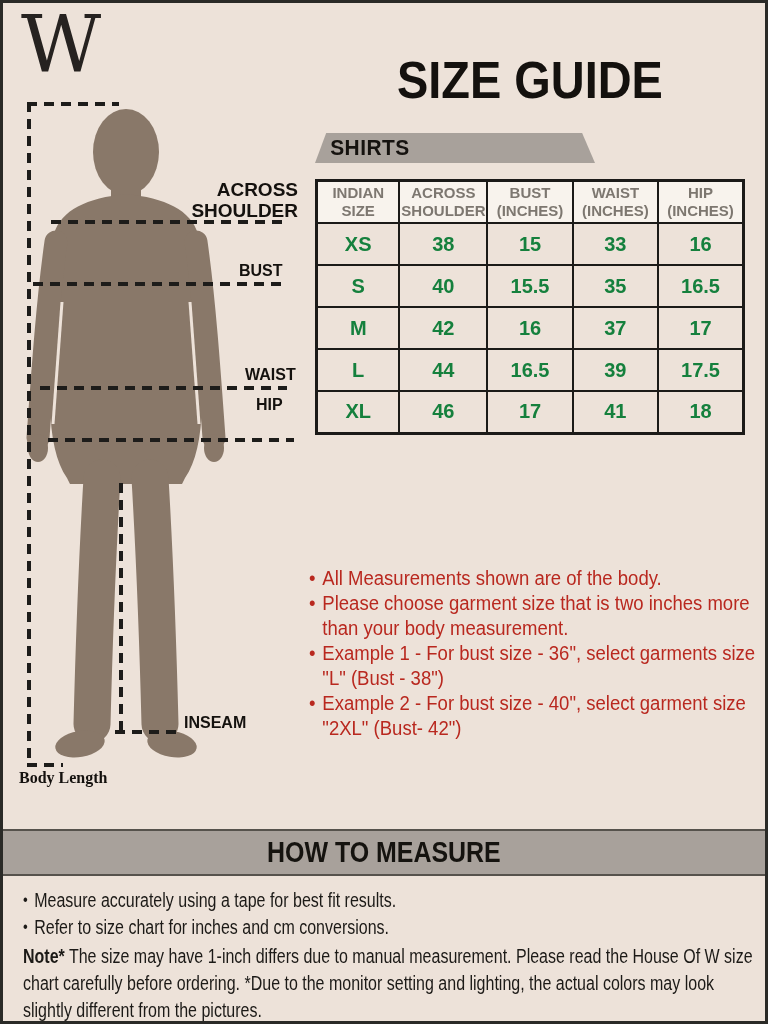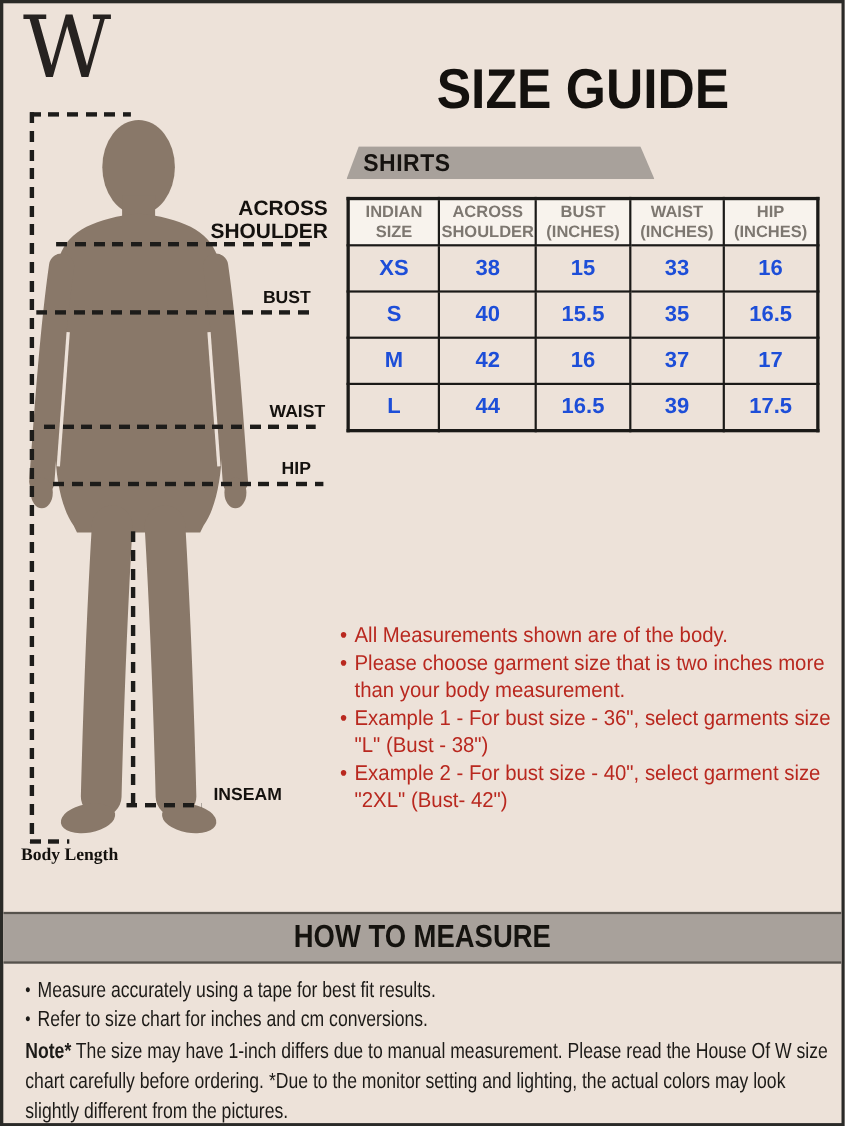--- a/index.html
+++ b/index.html
@@ -29,21 +29,21 @@
   
   .tab{position:absolute;left:312px;top:130px;width:280px;height:30px;background:var(--gray);
        clip-path:polygon(4% 0,95.4% 0,100% 100%,0 100%);display:flex;align-items:center;}
   .tab span{font-size:22px;font-weight:bold;color:#15120f;padding-left:16px;letter-spacing:.5px;
        transform:scaleX(.95);transform-origin:left center;}
   
   table.size{position:absolute;left:312px;top:176px;width:430px;border-collapse:collapse;
        border:3px solid #1b1a18;}
   table.size th{background:var(--hdr-bg);color:var(--hdr-txt);font-size:15px;line-height:18px;
        font-weight:bold;height:42px;border:2px solid #1b1a18;padding:2px 0;text-align:center;}
-  table.size td{font-size:20px;font-weight:bold;color:#1d4ed8;height:42px;border:2px solid #1b1a18;
+  table.size td{font-size:20px;font-weight:bold;color:#15803d;height:42px;border:2px solid #1b1a18;
        text-align:center;}
   
   .rednotes{position:absolute;left:306px;top:563px;width:472px;list-style:none;color:var(--red);
        font-size:19.5px;line-height:25px;transform:scaleX(.95);transform-origin:left top;}
   .rednotes li{position:relative;padding-left:14px;}
   .rednotes li::before{content:"\2022";position:absolute;left:0;top:0;}
   
   .banner{position:absolute;left:0;right:0;top:826px;height:47px;background:var(--gray);
        border-top:2px solid #56524c;border-bottom:2px solid #56524c;
        display:flex;align-items:center;justify-content:center;}
@@ -94,22 +94,22 @@
   <div class="hline" style="left:48px;top:217px;width:237px;"></div>
   <div class="hline" style="left:30px;top:279px;width:250px;"></div>
   <div class="hline" style="left:37px;top:383px;width:247px;"></div>
   <div class="hline" style="left:45px;top:435px;width:246px;"></div>
   <div class="vline" style="left:116px;top:480px;height:250px;"></div>
   <div class="hline" style="left:112px;top:727px;width:68px;"></div>
 
   <div class="flabel two" style="left:155px;top:176px;width:140px;">ACROSS SHOULDER</div>
   <div class="flabel" style="left:236px;top:257px;">BUST</div>
   <div class="flabel" style="left:242px;top:361px;">WAIST</div>
-  <div class="flabel" style="left:253px;top:413px;">HIP</div>
-  <div class="flabel" style="left:191px;top:709px;">INSEAM</div>
+  <div class="flabel" style="left:253px;top:391px;">HIP</div>
+  <div class="flabel" style="left:181px;top:709px;">INSEAM</div>
   <div class="flabel" style="left:16px;top:764px;font-family:Liberation Serif, serif;">Body Length</div>
 
   <div class="tab">
     <span>SHIRTS</span>
   </div>
 
   <table class="size">
     <colgroup>
       <col style="width:84px">
         <col style="width:88px">
@@ -148,20 +148,27 @@
           <td>37</td>
           <td>17</td>
         </tr>
         <tr>
           <td>L</td>
           <td>44</td>
           <td>16.5</td>
           <td>39</td>
           <td>17.5</td>
         </tr>
+        <tr>
+          <td>XL</td>
+          <td>46</td>
+          <td>17</td>
+          <td>41</td>
+          <td>18</td>
+        </tr>
       </tbody>
   </table>
 
   <ul class="rednotes" id="red-notes">
       <li>All Measurements shown are of the body.</li>
       <li>Please choose garment size that is two inches more than your body measurement.</li>
       <li>Example 1 - For bust size - 36", select garments size "L" (Bust - 38")</li>
       <li>Example 2 - For bust size - 40", select garment size "2XL" (Bust- 42")</li>
     </ul>
 

